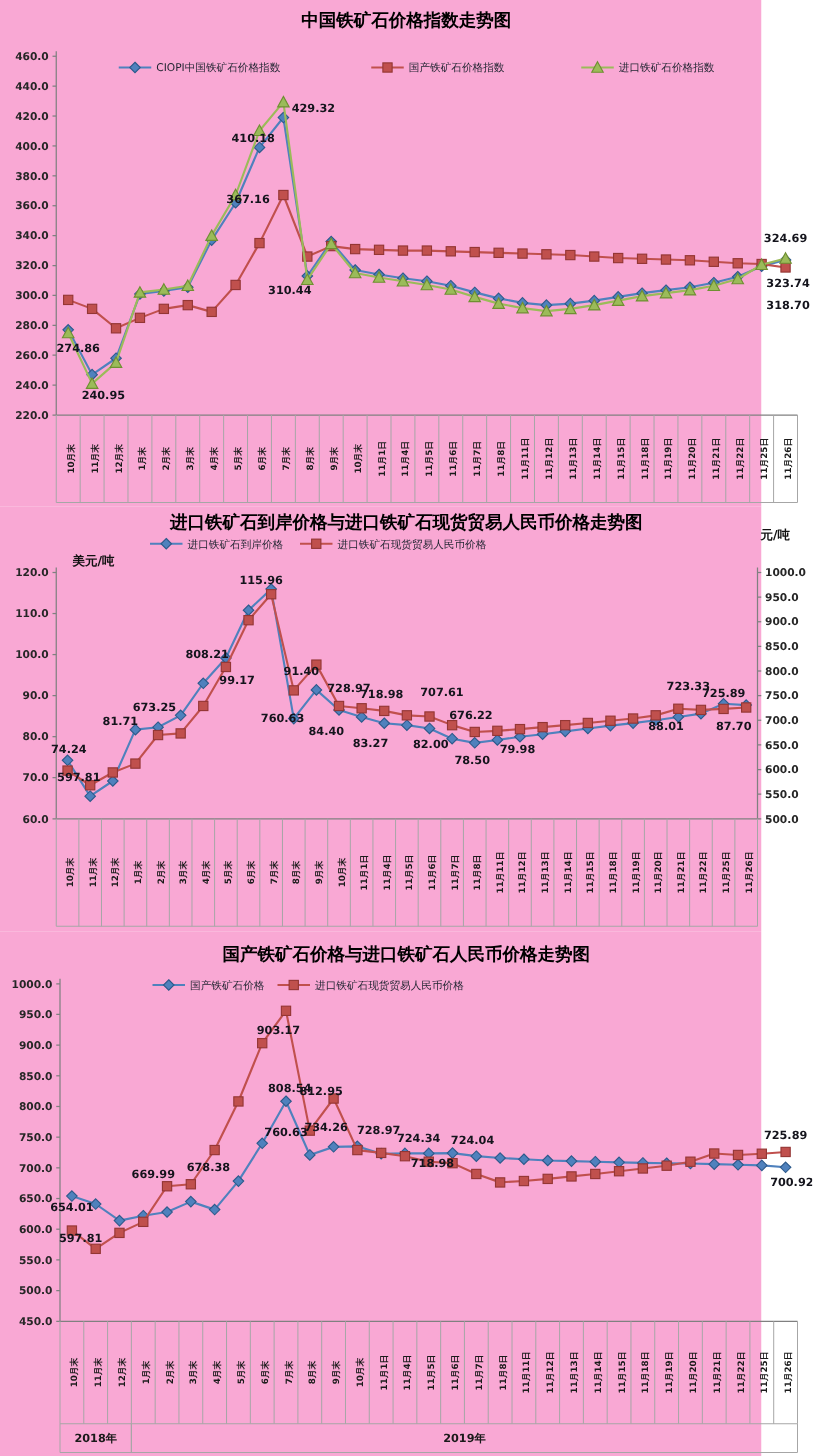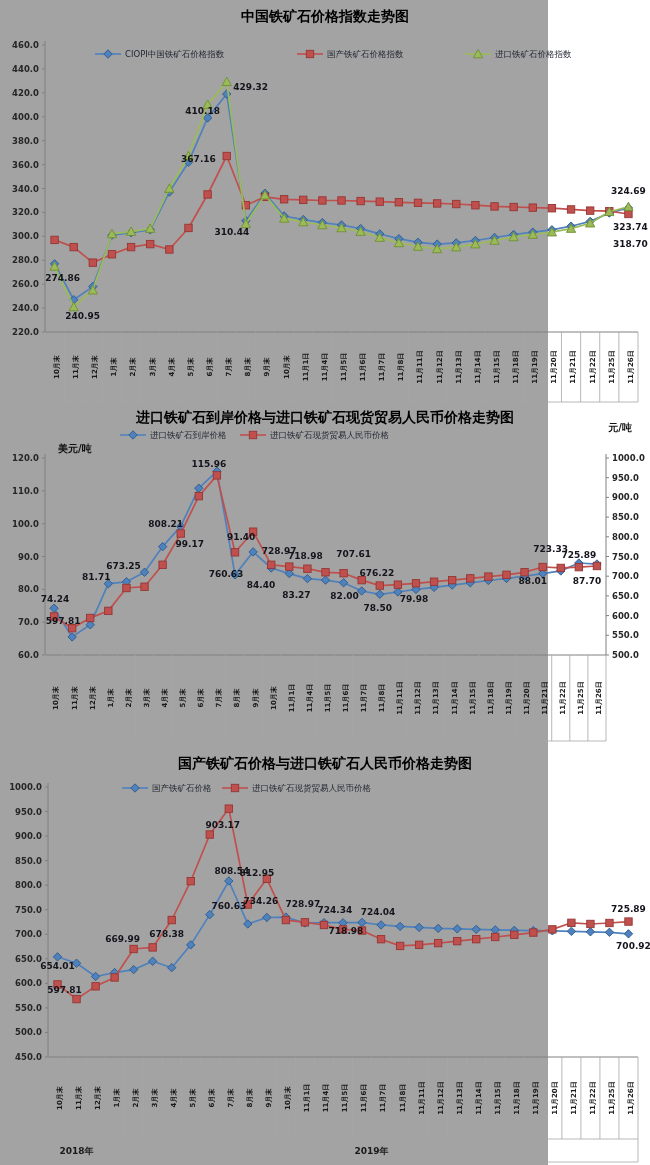--- a/index.html
+++ b/index.html
@@ -1,17 +1,17 @@
 <!DOCTYPE html>
 <html><head>
 <meta charset="utf-8">
 <style>
   html,body{margin:0;padding:0;background:#ffffff;}
   #page{width:650px;margin:0;font-family:"DejaVu Sans",sans-serif;background:#fff;}
-  .chartbox{position:relative;width:548px;background:#a3a3a3;}
+  .chartbox{position:relative;width:609px;background:#f9a8d4;}
   svg{display:block;}
   .ctitle{font:700 14px "DejaVu Sans",sans-serif;fill:#000;}
   .leg{font:8.5px "DejaVu Sans",sans-serif;fill:#1f2430;}
   .ytick{font:700 8.5px "DejaVu Sans",sans-serif;fill:#262626;}
   .cat{font:700 7px "DejaVu Sans",sans-serif;fill:#1a1a1a;}
   .dlab{font:700 9px "DejaVu Sans",sans-serif;fill:#14141c;}
   .year{font:700 9px "DejaVu Sans",sans-serif;fill:#1a1a1a;}
   .axt{font:700 10px "DejaVu Sans",sans-serif;fill:#111;}
 </style>
 </head>

